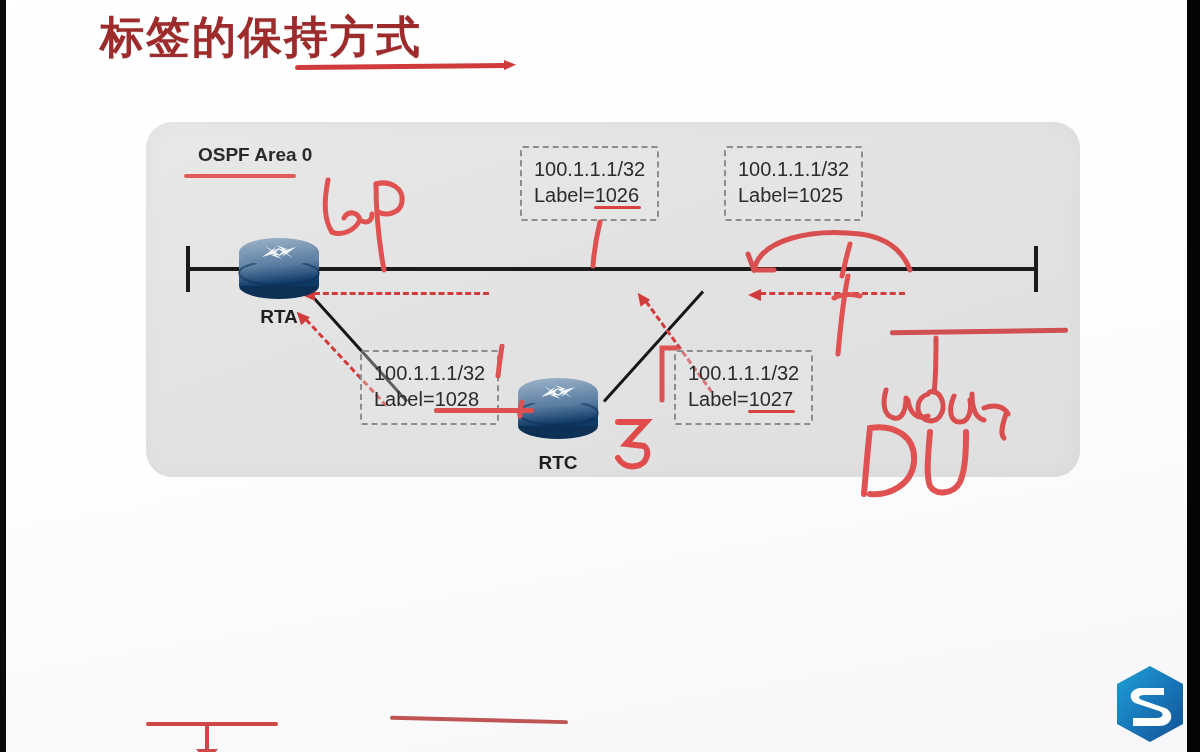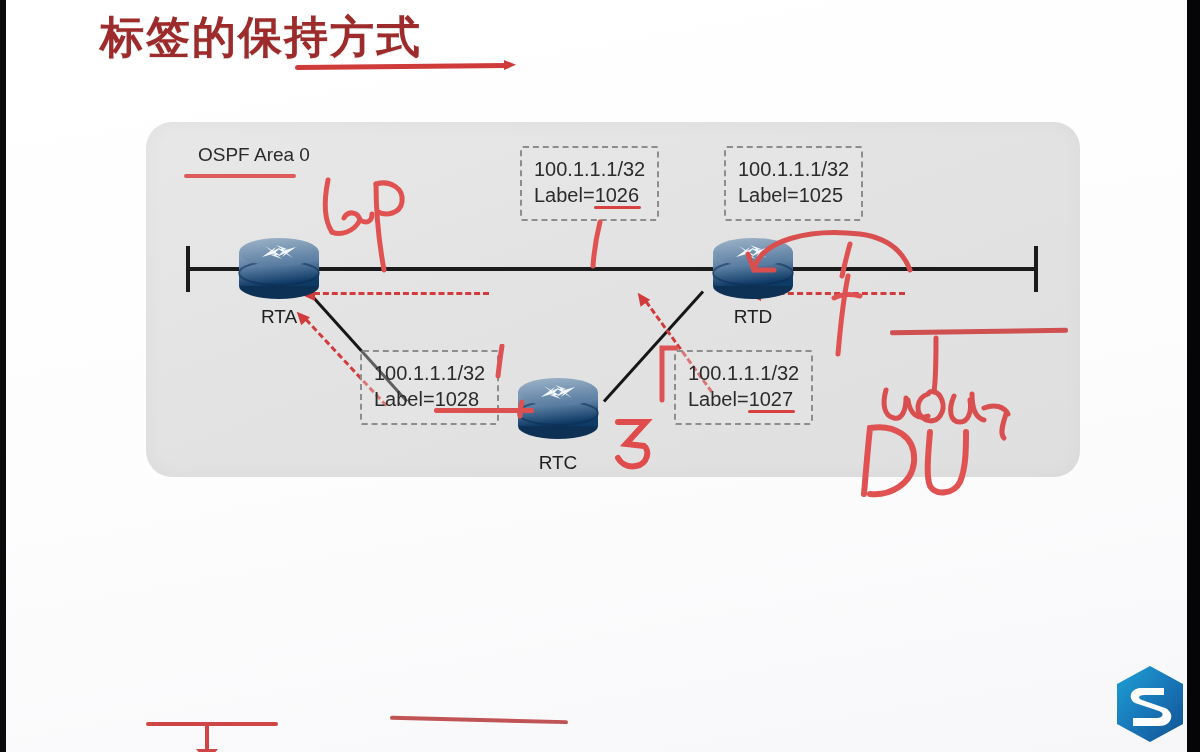--- a/index.html
+++ b/index.html
@@ -61,21 +61,21 @@
   .diagram-panel {
     position: absolute;
     left: 146px; top: 122px;
     width: 934px; height: 355px;
     background: linear-gradient(160deg,#e8e8e8 0%, #e3e3e3 40%, #dfdfe0 100%);
     border-radius: 26px;
     box-shadow: inset 0 0 22px rgba(0,0,0,0.035);
   }
   .area-label {
     position: absolute; left: 52px; top: 22px;
-    font-size: 19px; font-weight: 400; color: #2a2a2a;
+    font-size: 19px; font-weight: 700; color: #2a2a2a;
     white-space: nowrap;
   }
   .area-underline {
     position: absolute; left: 38px; top: 52px;
     width: 112px; height: 4px; background: #e05a5a; border-radius: 2px;
   }
 
   
   .backbone {
     position: absolute; left: 40px; top: 145px;
@@ -92,21 +92,21 @@
     position: absolute;
     width: 94px; height: 74px;
   }
   .router .body {
     position:absolute; left:0; top:0; width:94px; height:74px;
   }
   .router .label {
     position: absolute;
     top: 76px; left: 50%;
     transform: translateX(-50%);
-    font-size: 19px; font-weight: 400; color: #1f1f1f;
+    font-size: 19px; font-weight: 700; color: #1f1f1f;
     white-space: nowrap;
     text-align: right;
   }
   .router.rte .label { left: 46px; transform:none; }
 
   
   .note-box {
     position: absolute;
     border: 2px dashed #8d8d8d;
     border-radius: 3px;
@@ -263,35 +263,20 @@
           <path d="M30 27 L44 17 L41 21 L49 17 L41 25 L44 23 Z"></path>
           <path d="M64 17 L50 27 L53 23 L45 27 L53 19 L50 21 Z"></path>
           <path d="M33 16 L48 25 L44 25 L50 29 L39 25 L43 24 Z"></path>
           <path d="M61 28 L46 19 L50 19 L44 15 L55 19 L51 20 Z"></path>
         </g>
       </svg>
       <div class="label">RTA</div>
     </div>
 
 
-    <div class="router rtd" style="left:560px; top:108px;">
-      <svg class="body" viewBox="0 0 94 74">
-        <ellipse cx="47" cy="56" rx="40" ry="13" fill="#0d3055"></ellipse>
-        <rect x="7" y="22" width="80" height="34" fill="url(#rg1)"></rect>
-        <ellipse cx="47" cy="43" rx="40" ry="12" fill="none" stroke="#0c2e52" stroke-width="2" opacity="0.55"></ellipse>
-        <ellipse cx="47" cy="22" rx="40" ry="14" fill="url(#rgTop)"></ellipse>
-        <g fill="#f2f7fb">
-          <path d="M30 27 L44 17 L41 21 L49 17 L41 25 L44 23 Z"></path>
-          <path d="M64 17 L50 27 L53 23 L45 27 L53 19 L50 21 Z"></path>
-          <path d="M33 16 L48 25 L44 25 L50 29 L39 25 L43 24 Z"></path>
-          <path d="M61 28 L46 19 L50 19 L44 15 L55 19 L51 20 Z"></path>
-        </g>
-      </svg>
-      <div class="label">RTD</div>
-    </div>
 
 
     <div class="router rtc" style="left:365px; top:248px;">
       <svg class="body" viewBox="0 0 94 74">
         <ellipse cx="47" cy="56" rx="40" ry="13" fill="#0d3055"></ellipse>
         <rect x="7" y="22" width="80" height="34" fill="url(#rg1)"></rect>
         <ellipse cx="47" cy="43" rx="40" ry="12" fill="none" stroke="#0c2e52" stroke-width="2" opacity="0.55"></ellipse>
         <ellipse cx="47" cy="22" rx="40" ry="14" fill="url(#rgTop)"></ellipse>
         <g fill="#f2f7fb">
           <path d="M30 27 L44 17 L41 21 L49 17 L41 25 L44 23 Z"></path>

